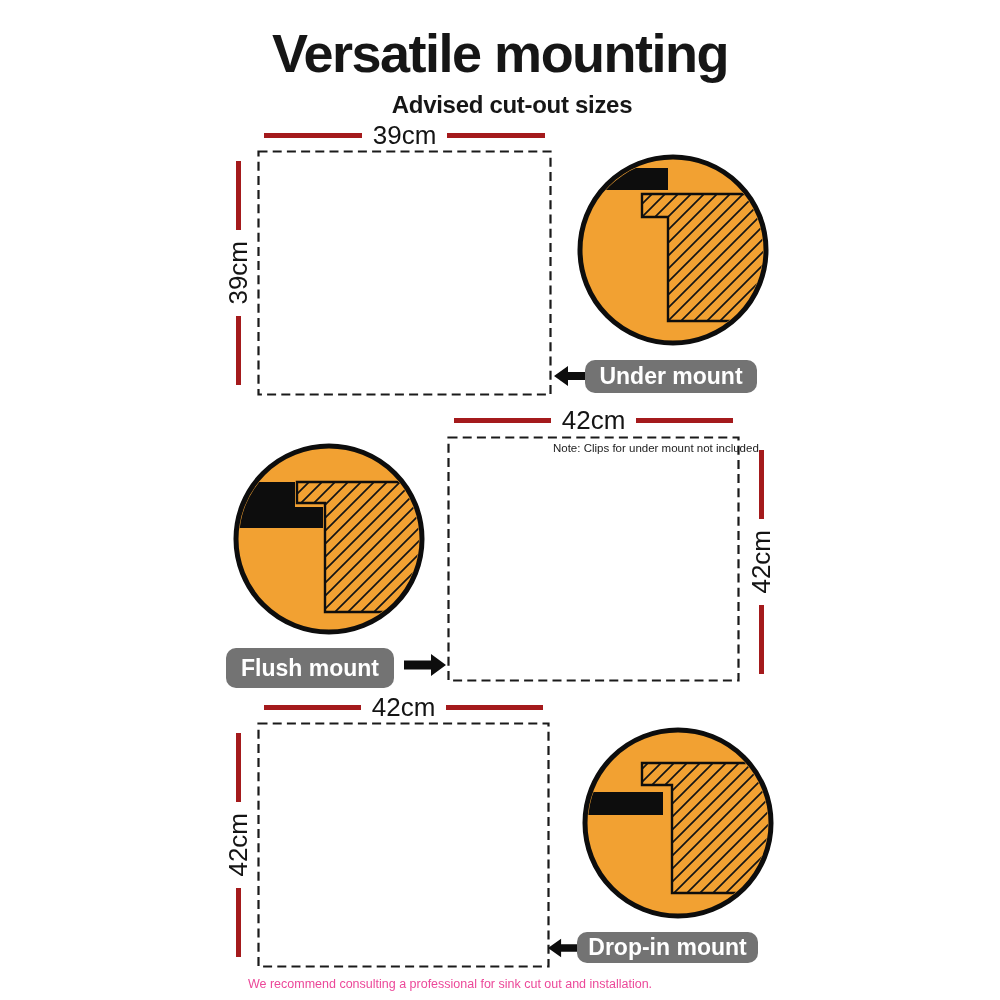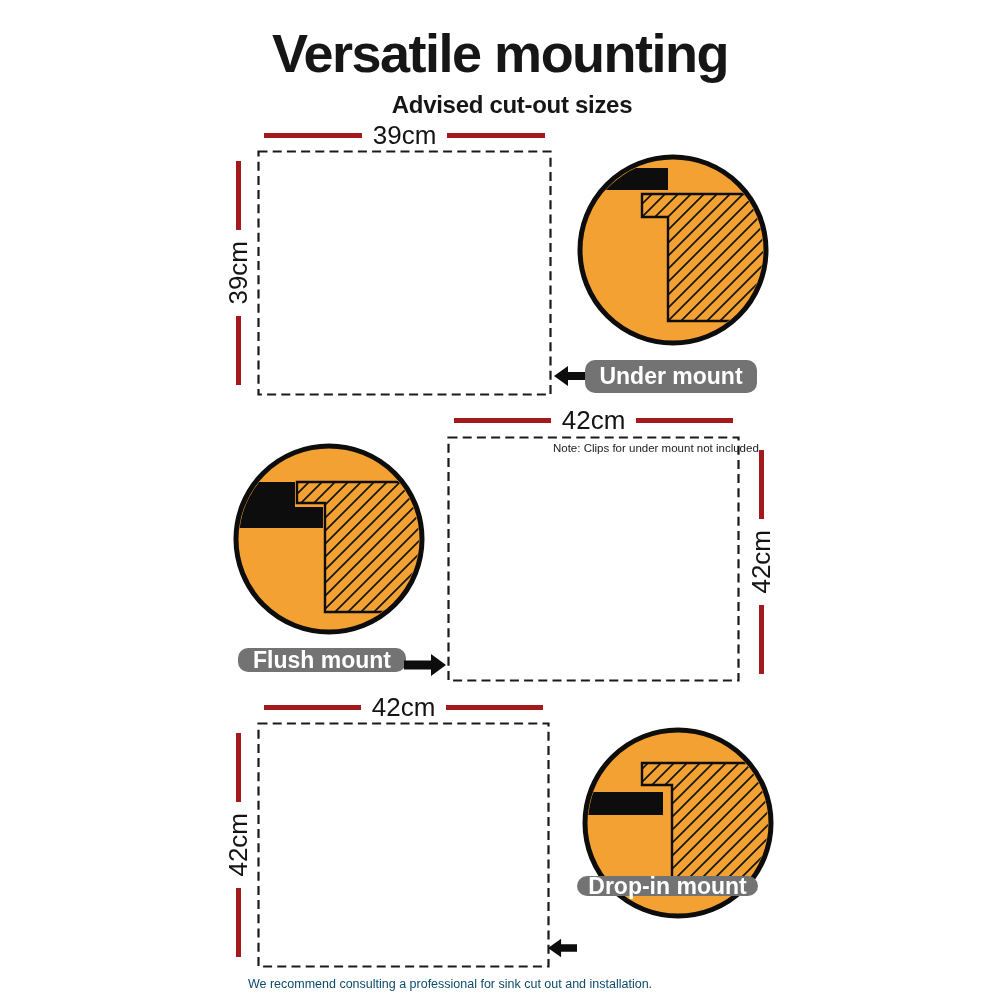--- a/index.html
+++ b/index.html
@@ -41,21 +41,21 @@
     font-weight:bold; font-size:23px; white-space:nowrap;
   }
   .arrow { position:absolute; }
   .arrow path { fill:#0d0d0d; }
 
   .note {
     position:absolute; font-size:11.5px; color:#222222; white-space:nowrap;
   }
   .footer {
     position:absolute; top:977px; left:0; width:900px; text-align:center;
-    font-size:12.5px; color:#0c4a6e;
+    font-size:12.5px; color:#ec4899;
   }
 </style>
 </head>
 <body>
 
 <h1 class="title">Versatile mounting</h1>
 <div class="subtitle">Advised cut-out sizes</div>
 
 <div class="dim-h abs" style="left:257px; top:120px; width:295px; height:30px;">
   <span class="bar-h"></span>
@@ -121,21 +121,21 @@
         <circle cx="97" cy="97" r="90"></circle>
       </clipPath>
   </defs>
   <circle cx="97" cy="97" r="93" fill="#F2A132" stroke="#0d0d0d" stroke-width="5"></circle>
   <g clip-path="url(#clip2)">
     <polygon points="-20,40 63,40 63,65 91,65 91,86 -20,86" fill="#0d0d0d"></polygon>
     <polygon points="65,40 210,40 210,170 93,170 93,61 65,61" fill="url(#hatch2)" stroke="#0d0d0d" stroke-width="2.4"></polygon>
   </g>
 </svg>
 
-<div class="pill" style="left:238px; top:648px; width:168px; height:24px;">Flush mount</div>
+<div class="pill" style="left:226px; top:648px; width:168px; height:40px;">Flush mount</div>
 <svg class="arrow" style="left:404px; top:654px;" width="42" height="22" viewBox="0 0 42 22">
   <path d="M42,11 L27,0 L27,6.5 L0,6.5 L0,15.5 L27,15.5 L27,22 Z"></path>
 </svg>
 
 <div class="dim-h abs" style="left:257px; top:692px; width:293px; height:30px;">
   <span class="bar-h"></span>
   <span class="lbl">42cm</span>
   <span class="bar-h"></span>
 </div>
 
@@ -161,15 +161,15 @@
   <circle cx="97" cy="97" r="93" fill="#F2A132" stroke="#0d0d0d" stroke-width="5"></circle>
   <g clip-path="url(#clip3)">
     <polygon points="61,37 210,37 210,167 91,167 91,59 61,59" fill="url(#hatch3)" stroke="#0d0d0d" stroke-width="2.4"></polygon>
     <rect x="-20" y="66" width="102" height="23" fill="#0d0d0d"></rect>
   </g>
 </svg>
 
 <svg class="arrow" style="left:548px; top:938px;" width="29" height="20" viewBox="0 0 31 20">
   <path d="M0,10 L14,0 L14,6 L31,6 L31,14 L14,14 L14,20 Z"></path>
 </svg>
-<div class="pill" style="left:577px; top:876px; width:181px; height:20px;">Drop-in mount</div>
+<div class="pill" style="left:577px; top:932px; width:181px; height:31px;">Drop-in mount</div>
 
 <div class="footer">We recommend consulting a professional for sink cut out and installation.</div>
 
 </body></html>

